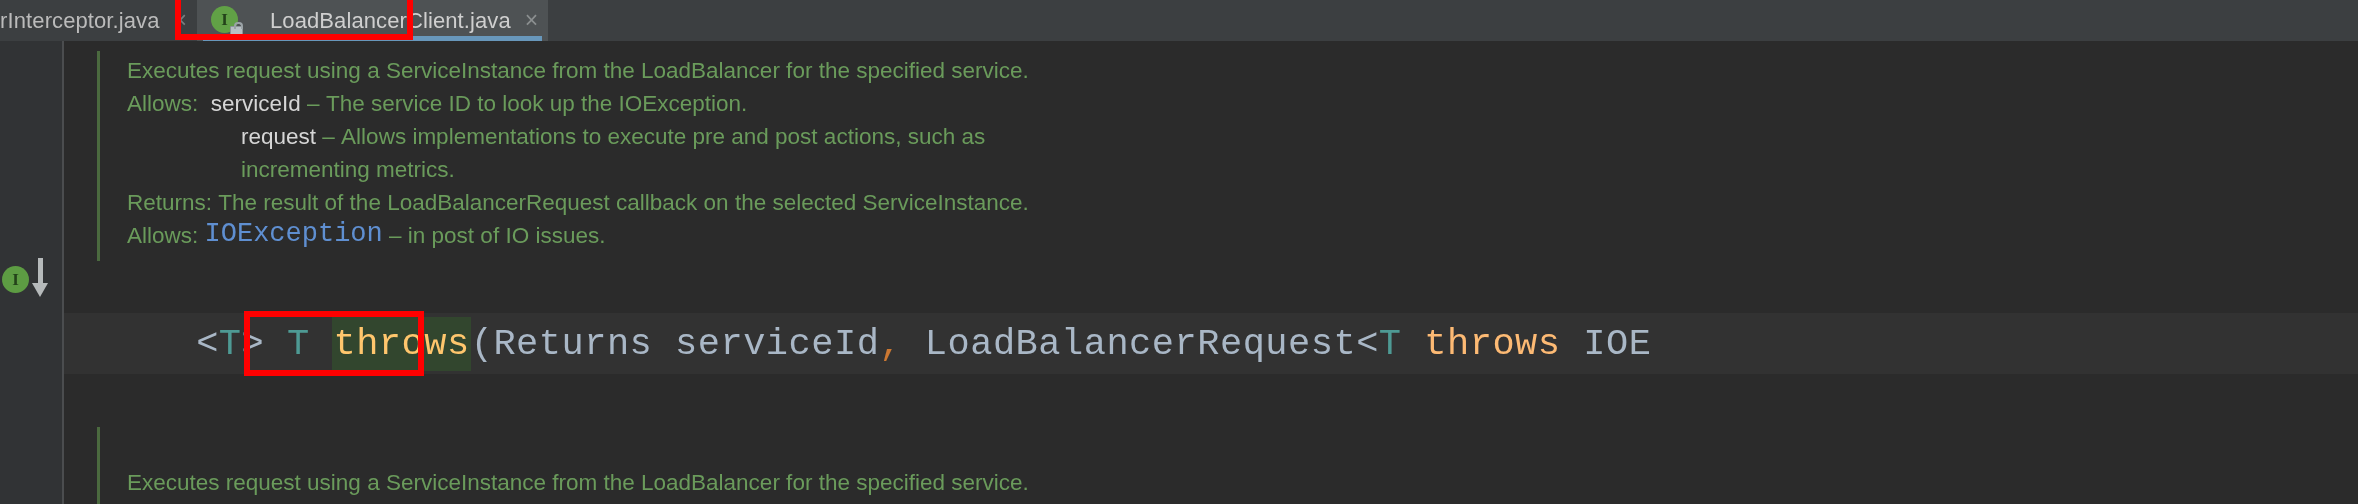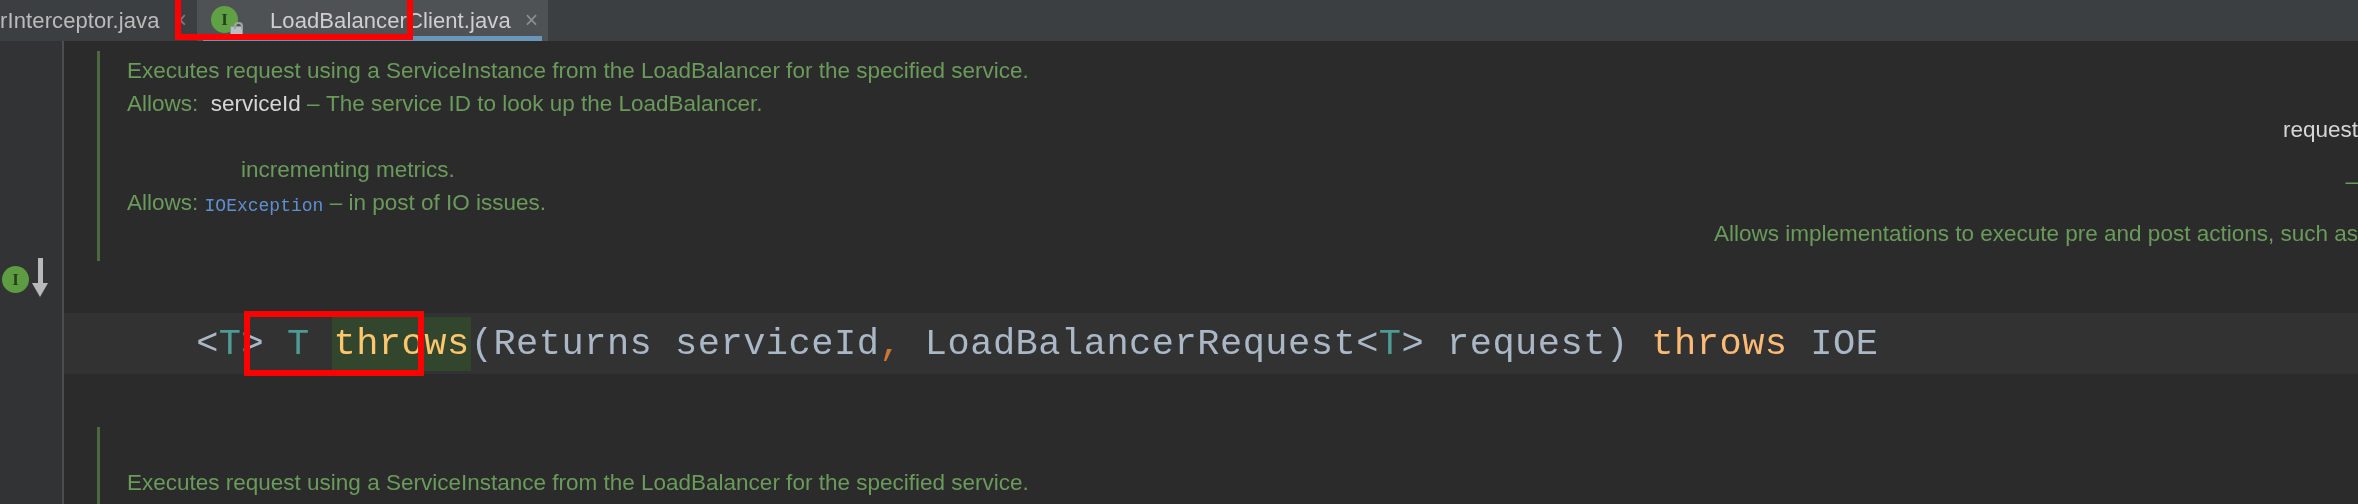--- a/index.html
+++ b/index.html
@@ -117,21 +117,21 @@
     color: #6a9b5b;
     white-space: nowrap;
     padding-left: 63px;
   }
   .doc-label { color: #6a9b5b; }
   .doc-param-name { color: #d6d6d6; font-weight: normal; }
   .doc-dash { color: #6a9b5b; }
   .doc-link {
     color: #5f8fd1;
     font-family: "Liberation Mono", monospace;
-    font-size: 18px;
+    font-size: 27px;
   }
 
   
   .caret-row {
     position: absolute; left: 0; top: 272px; width: 2358px; height: 61px;
     background: #323232;
   }
   .code-line {
     position: absolute; left: 64px; top: 272px; height: 61px;
     display: flex; align-items: center;
@@ -203,35 +203,40 @@
           <span class="doc-label">Executes request using a ServiceInstance from the LoadBalancer for the specified service.</span>
         </div>
 
         <div class="doc-row">
           <span class="doc-label">Allows:</span>
           <span class="sp">&nbsp;&nbsp;</span>
           <span class="doc-param-name">serviceId</span>
           <span class="sp">&nbsp;</span>
           <span class="doc-dash">–</span>
           <span class="sp">&nbsp;</span>
-          <span class="doc-label">The service ID to look up the LoadBalancer.</span>
-        </div>
-
-        <div class="doc-row" style="padding-left:177px;flex-direction:column;">
+          <span class="doc-label">The service ID to look up the IOException.</span>
+        </div>
+
+        <div class="doc-row" style="padding-left:177px;">
           <span class="doc-param-name">request</span>
           <span class="sp">&nbsp;</span>
           <span class="doc-dash">–</span>
           <span class="sp">&nbsp;</span>
           <span class="doc-label">Allows implementations to execute pre and post actions, such as</span>
         </div>
 
         <div class="doc-row" style="padding-left:177px;">
           <span class="doc-label">incrementing metrics.</span>
         </div>
 
+        <div class="doc-row">
+          <span class="doc-label">Returns:</span>
+          <span class="sp">&nbsp;</span>
+          <span class="doc-label">The result of the LoadBalancerRequest callback on the selected ServiceInstance.</span>
+        </div>
 
         <div class="doc-row">
           <span class="doc-label">Allows:</span>
           <span class="sp">&nbsp;</span>
           <span class="doc-link">IOException</span>
           <span class="sp">&nbsp;</span>
           <span class="doc-dash">–</span>
           <span class="sp">&nbsp;</span>
           <span class="doc-label">in post of IO issues.</span>
         </div>
@@ -244,21 +249,20 @@
         <span class="tk-plain">&gt;</span>
         <span class="tk-plain sp"> </span>
         <span class="tk-type">T</span>
         <span class="tk-plain sp"> </span>
         <span class="tk-method-hl">throws</span>
         <span class="tk-plain">(</span>
         <span class="tk-plain sp">Returns serviceId</span>
         <span class="tk-punct">,</span>
         <span class="tk-plain sp"> LoadBalancerRequest&lt;</span>
         <span class="tk-type">T</span>
-        <span class="tk-plain sp">&gt; request)</span>
         <span class="tk-plain sp"> </span>
         <span class="tk-kw">throws</span>
         <span class="tk-plain sp"> IOE</span>
       </div>
 
       <div class="doc-block" style="top:386px; height:77px;">
         <div class="doc-bar"></div>
         <div class="doc-row" style="margin-top:36px;">
           <span class="doc-label">Executes request using a ServiceInstance from the LoadBalancer for the specified service.</span>
         </div>

